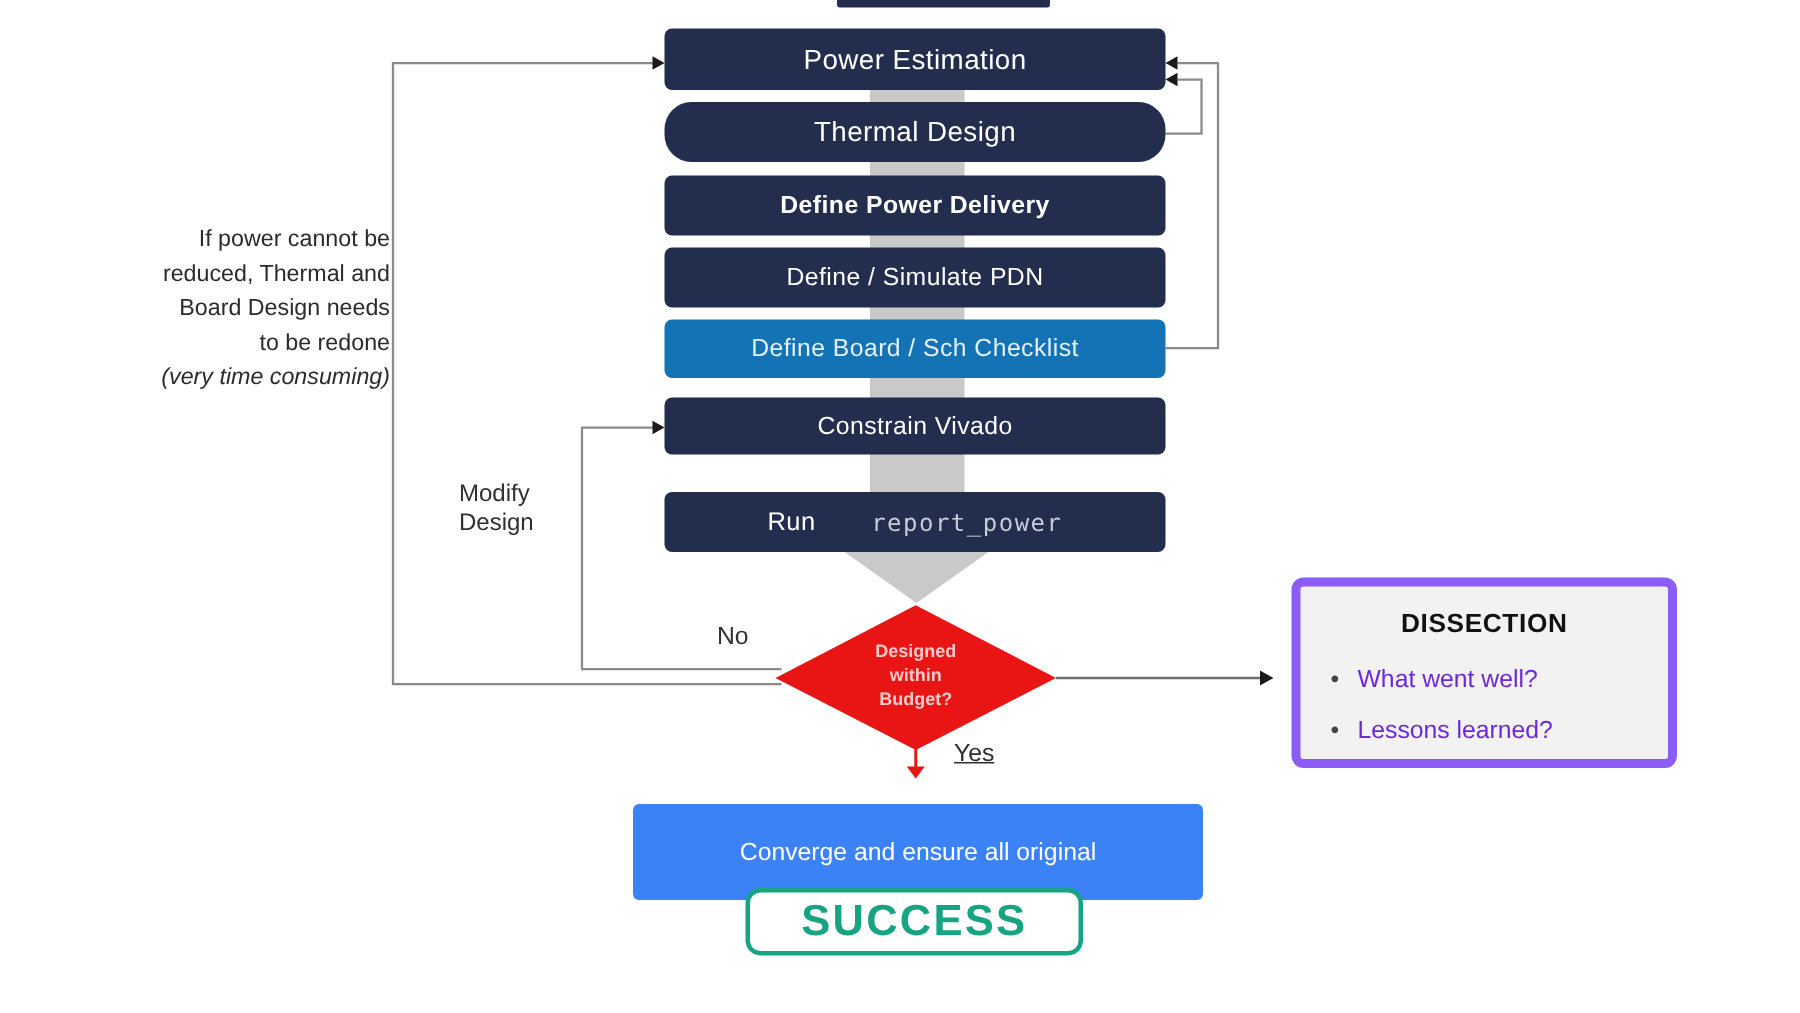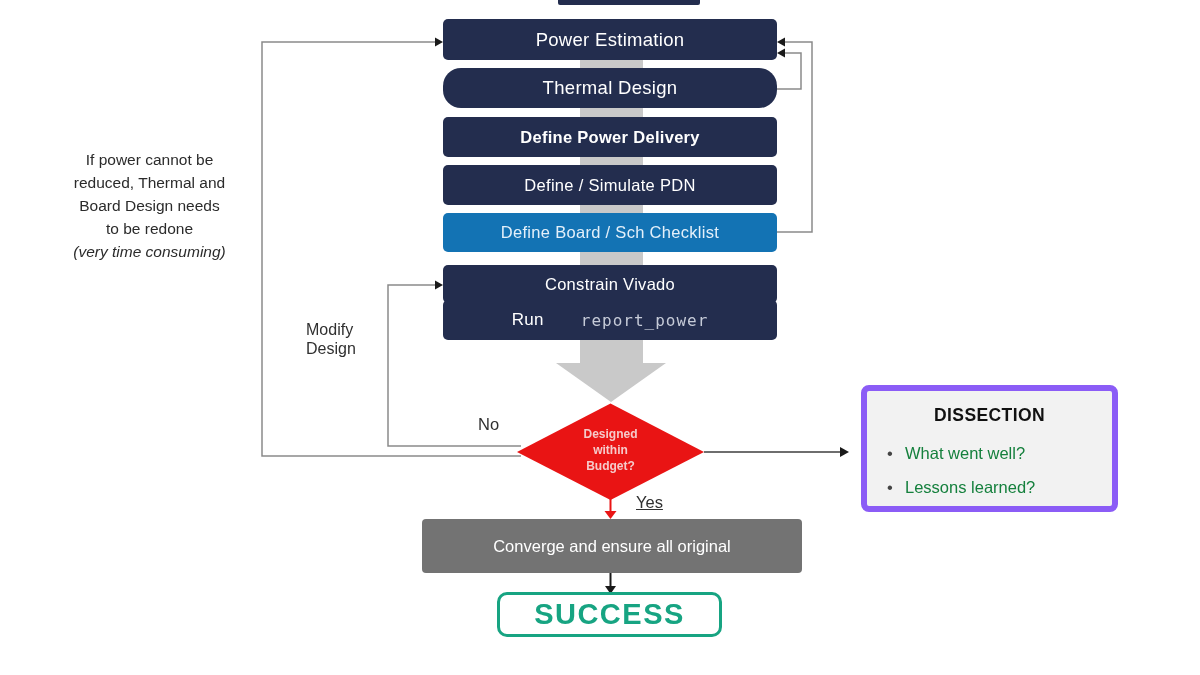--- a/index.html
+++ b/index.html
@@ -15,57 +15,57 @@
     background:#232d4e; color:#ffffff; border-radius:5px;
     display:flex; align-items:center; justify-content:center;
     font-size:16.5px; letter-spacing:.3px;
   }
   .s1 { top:19px;  height:41px; font-size:18.5px; }
   .s2 { top:68px;  height:40px; font-size:18.5px;border-radius:18px; }
   .s3 { top:117px; height:40px;font-weight:bold; }
   .s4 { top:165px; height:40px; }
   .s5 { top:213px; height:39px; background:#1373b4; color:#e4f0fa; }
   .s6 { top:265px; height:38px; }
-  .s7 { top:300px; height:40px; font-size:17px;gap:30px; }
+  .s7 { top:328px; height:40px; font-size:17px;gap:30px; }
   .mono { font-family:"DejaVu Sans Mono", monospace; color:#c6cbd8; font-size:16px; margin-left:7px; letter-spacing:1px; }
 
   .top-sliver { position:absolute; left:558px; top:0; width:142px; height:5px;
     background:#232d4e; z-index:2; border-radius:0 0 2px 2px; }
 
   .diamond-text {
     position:absolute; left:553px; top:426px; width:115px; z-index:3;
     text-align:center; color:#f5caca; font-size:12px; line-height:16px; font-weight:bold;
   }
 
   .edge-label { position:absolute; z-index:3; color:#303030; font-size:16.5px; }
   .lbl-no  { left:478px; top:415px; }
   .lbl-yes { left:636px; top:493px;text-decoration:underline; }
   .lbl-modify { left:306px; top:320px; width:76px; text-align:left;
     font-size:16px; line-height:19px; }
 
   .side-note {
     position:absolute; left:39px; top:148px; width:221px; z-index:2;
-    text-align:center; color:#2b2b2b; font-size:15.5px; line-height:23px;
+    text-align:right; color:#2b2b2b; font-size:15.5px; line-height:23px;
   }
   .side-note .it { font-style:italic; }
 
   .dissection {
     position:absolute; left:861px; top:385px; width:257px; height:127px; z-index:2;
     background:#f2f2f2; border:6px solid #8b5cf6; border-radius:8px;
   }
   .dissection h3 { text-align:center; margin-top:14px; font-size:17.5px;
     letter-spacing:.4px; color:#111111; }
   .dissection ul { list-style:none; margin-top:10px; }
-  .dissection li { position:relative; padding-left:38px; color:#15803d;
+  .dissection li { position:relative; padding-left:38px; color:#6d28d9;
     font-size:16.5px; line-height:34px; }
   .dissection li::before { content:"\2022"; position:absolute; left:20px; color:#444444; }
 
   .converge {
-    position:absolute; left:422px; top:519px; width:380px; height:54px; z-index:2;
-    background:#737373; color:#ffffff; border-radius:4px;
+    position:absolute; left:422px; top:536px; width:380px; height:64px; z-index:2;
+    background:#3b82f6; color:#ffffff; border-radius:4px;
     display:flex; flex-direction:column; align-items:center; justify-content:center;
     font-size:16.5px; line-height:22px; text-align:center;
   }
 
   .success {
     position:absolute; left:497px; top:592px; width:225px; height:45px; z-index:2;
     background:#ffffff; border:3px solid #17a482; border-radius:10px;
     display:flex; align-items:center; justify-content:center;
     color:#17a482; font-size:29px; font-weight:bold; letter-spacing:1.5px;
   }

